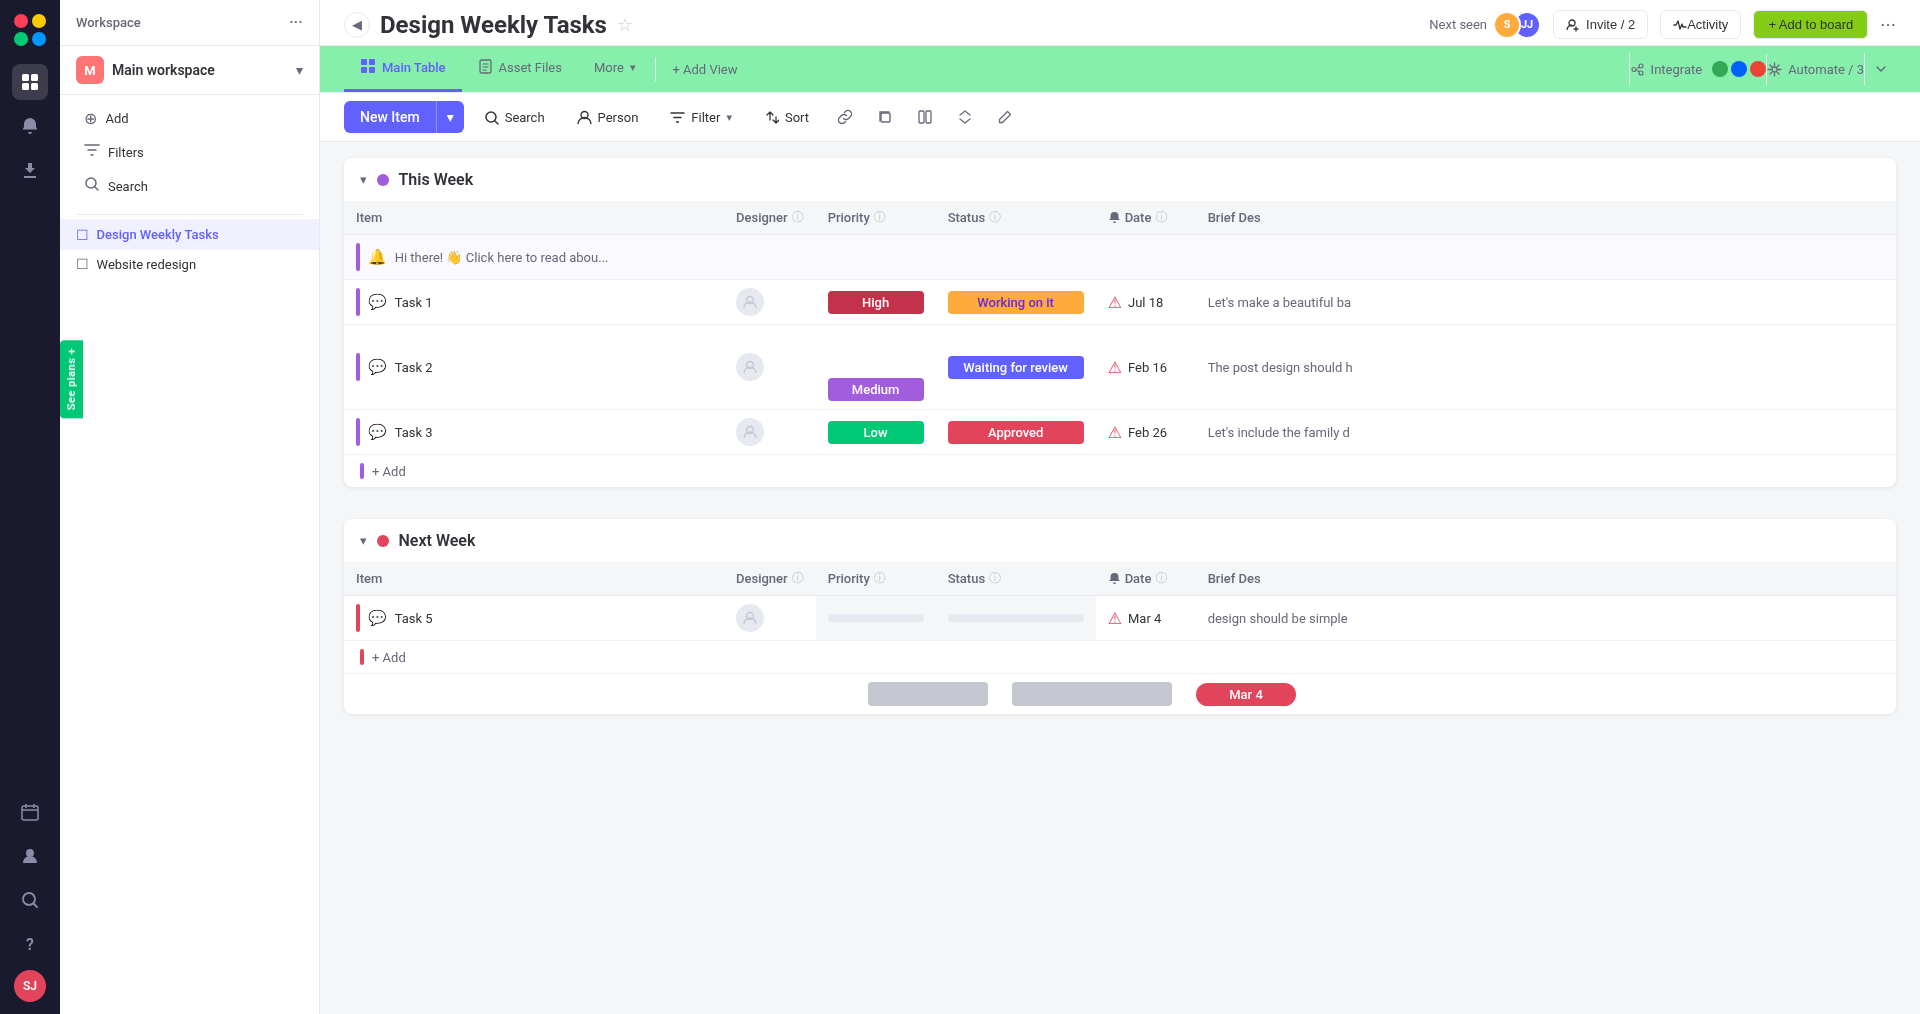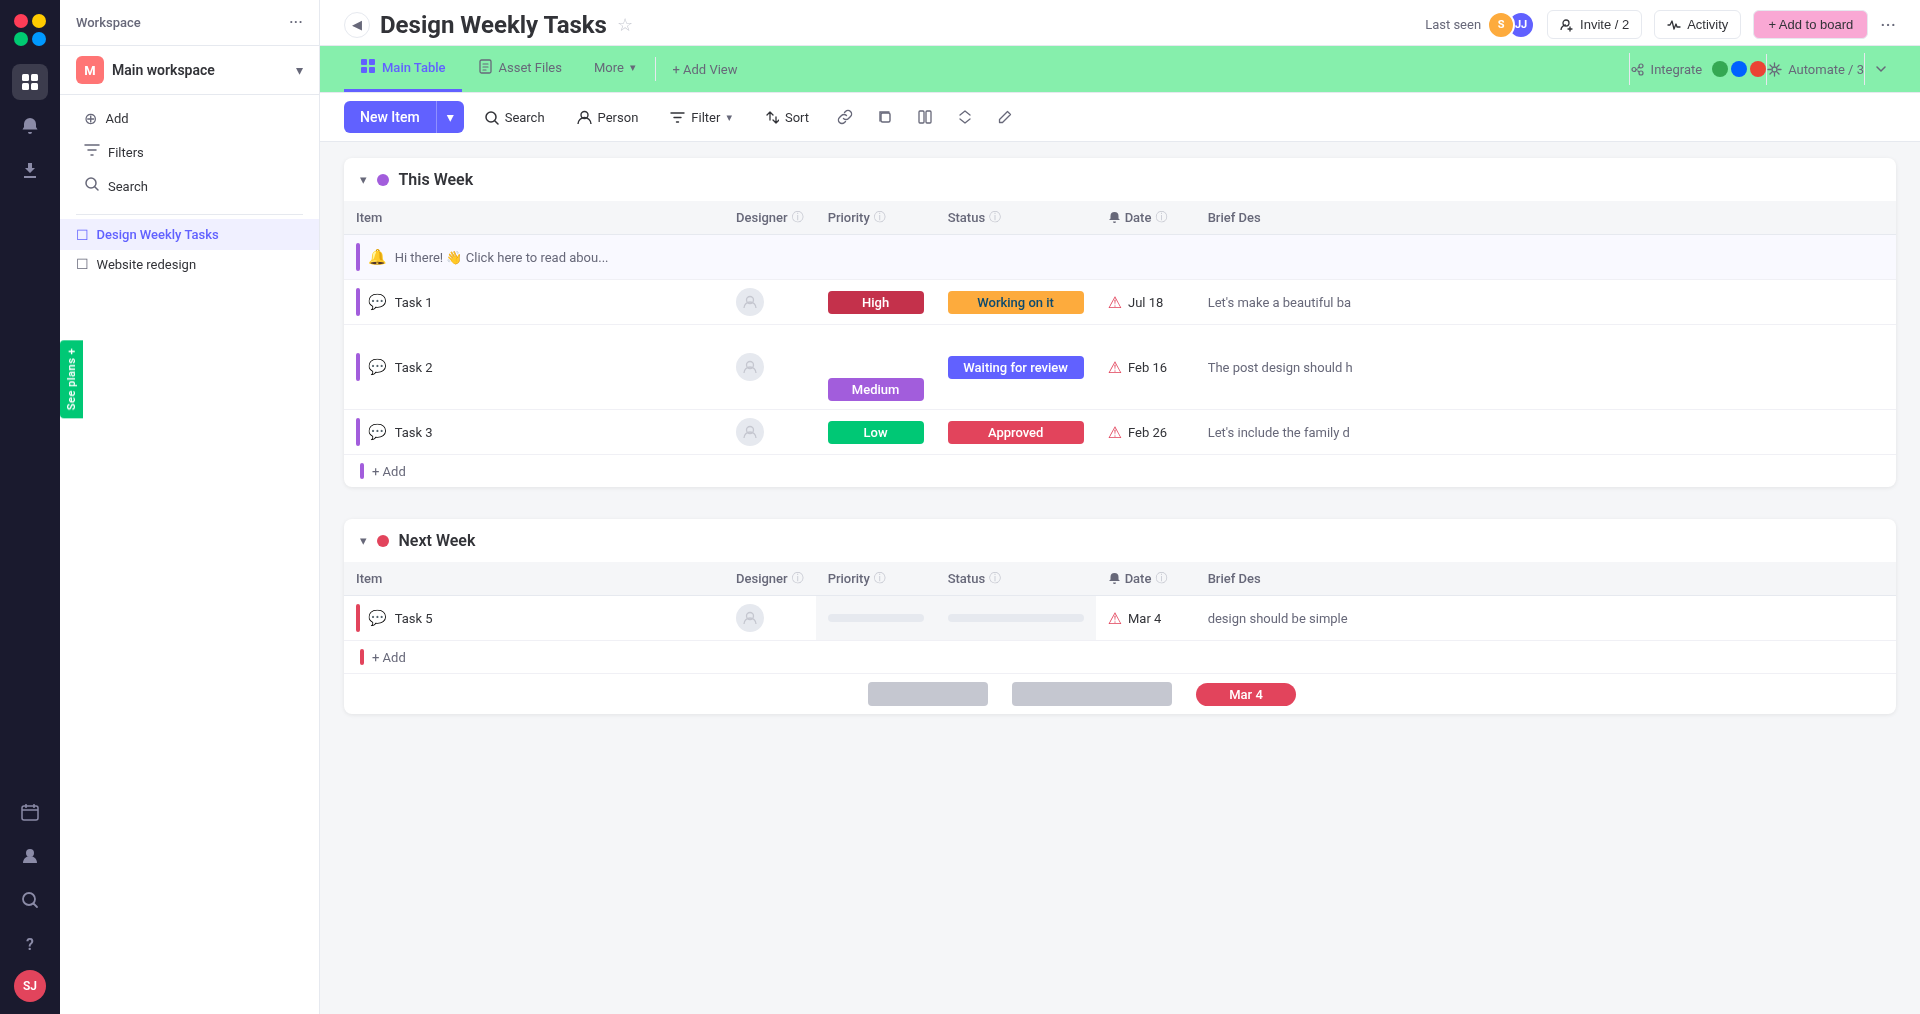--- a/index.html
+++ b/index.html
@@ -30,22 +30,22 @@
     .sidebar-item.active { color: #6161ff; font-weight: 500; }
     .sidebar-item .item-icon { font-size: 14px; color: #676879; }
     .sidebar-item.active .item-icon { color: #6161ff; }
     .sidebar-item .item-more { margin-left: auto; color: #676879; opacity: 0; font-size: 16px; }
 
     
     .main { flex: 1; display: flex; flex-direction: column; overflow: hidden; }
     .board-title { font-size: 24px; font-weight: 700; color: #323338; }
     .star-icon { color: #c5c7d0; cursor: pointer; font-size: 18px; }
     .invite-btn { display: flex; align-items: center; gap: 6px; padding: 6px 12px; border: 1px solid #e6e9ef; border-radius: 6px; cursor: pointer; font-size: 13px; color: #323338; background: white; }
-    .activity-btn { display: flex; align-items: center; gap: 6px; padding: 6px 12px; border: 1px solid #e6e9ef; border-radius: 6px; cursor: pointer; font-size: 13px; color: #323338; background: white; }
-    .add-board-btn { display: flex; align-items: center; gap: 6px; padding: 6px 14px; border: 1px solid #e6e9ef; border-radius: 6px; cursor: pointer; font-size: 13px; color: #323338; background: #f9a8d4; }
+    .activity-btn { display: flex; align-items: center; padding: 6px 12px; border: 1px solid #e6e9ef; border-radius: 6px; cursor: pointer; font-size: 13px; color: #323338; background: white; }
+    .add-board-btn { display: flex; align-items: center; gap: 6px; padding: 6px 14px; border: 1px solid #e6e9ef; border-radius: 6px; cursor: pointer; font-size: 13px; color: #323338; background: #84cc16; }
     .header-dots { color: #676879; cursor: pointer; font-size: 20px; }
     .tab { display: flex; align-items: center; gap: 6px; padding: 12px 16px; cursor: pointer; font-size: 13px; color: #676879; border-bottom: 3px solid transparent; white-space: nowrap; }
     .tab.active { color: #6161ff; border-bottom-color: #6161ff; font-weight: 500; }
     .tab-divider { height: 24px; width: 1px; background: #e6e9ef; margin: 0 4px; }
     .add-view-btn { display: flex; align-items: center; gap: 6px; padding: 8px 12px; cursor: pointer; font-size: 13px; color: #676879; }
     .integrate-btn, .automate-btn { display: flex; align-items: flex-end; gap: 6px; padding: 8px 0; cursor: pointer; font-size: 13px; color: #676879; border-left: 1px solid #e6e9ef; }
 
     
     .toolbar { background: #fff; padding: 8px 24px; display: flex; align-items: center; gap: 8px; border-bottom: 1px solid #e6e9ef; }
     .new-item-btn { display: flex; align-items: center; background: #6161ff; color: white; border-radius: 6px; cursor: pointer; font-size: 14px; font-weight: 500; overflow: hidden; }
@@ -196,21 +196,21 @@
   <div style="background:#fff; border-bottom:1px solid #e6e9ef; padding:10px 24px 6px 24px;">
     <div style="display:flex; align-items:center; justify-content:space-between;">
       <div style="display:flex; align-items:center; gap:10px;">
 
         <div style="width:26px;height:26px;border:1px solid #e6e9ef;border-radius:50%;display:flex;align-items:center;justify-content:center;cursor:pointer;color:#676879;font-size:13px;background:white;">◀</div>
         <span class="board-title">Design Weekly Tasks</span>
         <span class="star-icon">☆</span>
       </div>
       <div style="display:flex; align-items:center; gap:12px;">
         <div style="display:flex;align-items:center;gap:6px;font-size:13px;color:#676879;">
-          <span>Last seen</span>
+          <span>Next seen</span>
           <div style="display:flex;">
             <div style="width:28px;height:28px;border-radius:50%;background:#fdab3d;color:white;display:flex;align-items:center;justify-content:center;font-size:11px;font-weight:700;border:2px solid white;z-index:2;">S</div>
             <div style="width:28px;height:28px;border-radius:50%;background:#6161ff;color:white;display:flex;align-items:center;justify-content:center;font-size:11px;font-weight:700;border:2px solid white;margin-left:-8px;z-index:1;">JJ</div>
           </div>
         </div>
         <button class="invite-btn">
           <svg width="14" height="14" viewBox="0 0 14 14" fill="none">
             <circle cx="6" cy="5" r="3" stroke="#323338" stroke-width="1.3"></circle>
             <path d="M1 12c0-2.76 2.24-5 5-5" stroke="#323338" stroke-width="1.3"></path>
             <path d="M10 9v4M8 11h4" stroke="#323338" stroke-width="1.3" stroke-linecap="round"></path>
@@ -432,21 +432,21 @@
                   <svg width="16" height="16" viewBox="0 0 16 16" fill="none">
                       <circle cx="8" cy="6" r="3.5" stroke="#c5c7d0" stroke-width="1.3"></circle>
                       <path d="M2 14c0-3.314 2.686-6 6-6s6 2.686 6 6" stroke="#c5c7d0" stroke-width="1.3"></path>
                     </svg>
                 </div>
               </td>
               <td>
                 <div style="background:#c4314b;color:white;padding:4px 12px;border-radius:4px;font-size:13px;font-weight:500;text-align:center;">High</div>
               </td>
               <td>
-                <div style="background:#fdab3d;color:#0c4a6e;padding:4px 12px;border-radius:4px;font-size:13px;font-weight:500;text-align:center;">Working on it</div>
+                <div style="background:#fdab3d;color:#6d28d9;padding:4px 12px;border-radius:4px;font-size:13px;font-weight:500;text-align:center;">Working on it</div>
               </td>
               <td>
                 <div style="display:flex;align-items:center;gap:6px;">
                   <span style="color:#e2445c;font-size:16px;">⚠</span>
                   <span>Jul 18</span>
                 </div>
               </td>
               <td>
                 <span class="brief-desc">Let's make a beautiful ba</span>
               </td>

